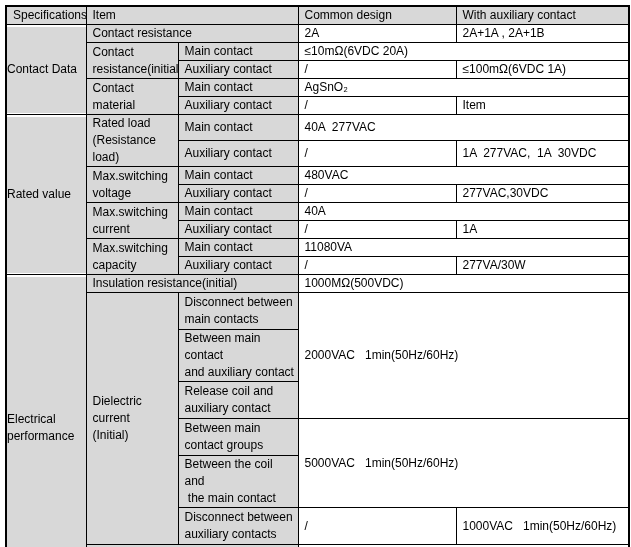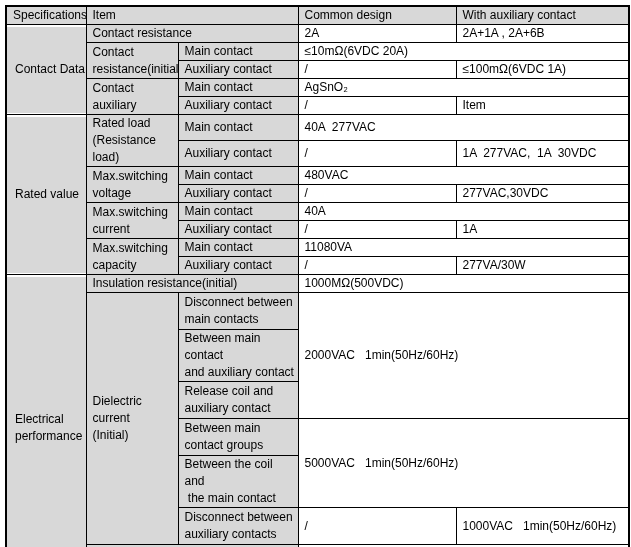--- a/index.html
+++ b/index.html
@@ -38,21 +38,20 @@
   .spec-table tr.tall { height: 37px; }
   .shade { background-color: #d8d8d8; }
   
   td.spec-col {
     background-color: #d8d8d8;
     background-clip: content-box;
     padding: 2px 0;
   }
   td.spec-col .lbl {
     display: inline-block;
-    padding-left: 8px;
   }
 </style>
 </head>
 <body>
 
 <div class="wrap">
 <table class="spec-table">
   <colgroup>
     <col style="width:80px">
     <col style="width:92px">
@@ -66,35 +65,35 @@
     <th class="shade">Specifications</th>
     <th class="shade" colspan="2">Item</th>
     <th class="shade">Common design</th>
     <th class="shade">With auxiliary contact</th>
   </tr>
 
   <tr class="s">
     <td class="spec-col" rowspan="5"><span class="lbl">Contact Data</span></td>
     <td class="shade" colspan="2">Contact resistance</td>
     <td>2A</td>
-    <td>2A+1A , 2A+6B</td>
+    <td>2A+1A , 2A+1B</td>
   </tr>
   <tr class="s">
     <td class="shade" rowspan="2">Contact
 resistance(initial)</td>
     <td class="shade">Main contact</td>
     <td colspan="2">≤10mΩ(6VDC 20A)</td>
   </tr>
   <tr class="s">
     <td class="shade">Auxiliary contact</td>
     <td>/</td>
     <td>≤100mΩ(6VDC 1A)</td>
   </tr>
   <tr class="s">
-    <td class="shade" rowspan="2">Contact auxiliary</td>
+    <td class="shade" rowspan="2">Contact material</td>
     <td class="shade">Main contact</td>
     <td colspan="2">AgSnO₂</td>
   </tr>
   <tr class="s">
     <td class="shade">Auxiliary contact</td>
     <td>/</td>
     <td>Item</td>
   </tr>
 
   <tr class="s">

